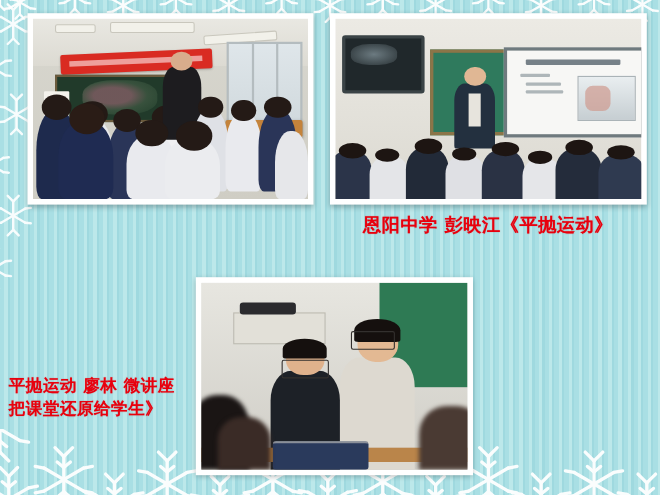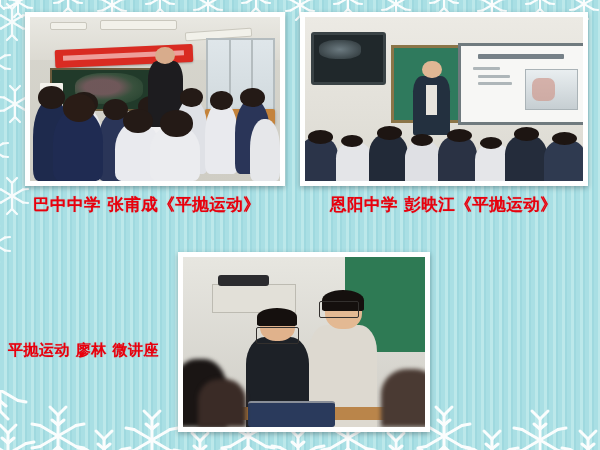--- a/index.html
+++ b/index.html
@@ -308,19 +308,19 @@
         <div class="glass" style="left:30%;top:41%;width:17%;"></div>
         <div class="deskl"></div>
         <div class="bag"></div>
         <div class="blur" style="left:-4%;width:22%;height:40%;"></div>
         <div class="blur" style="left:6%;width:20%;height:28%;background:#3a2b26;"></div>
         <div class="blur" style="left:82%;width:24%;height:34%;background:#4a3a33;"></div>
       </div>
     </div>
   </div>
 
-  <div class="cap" id="cap1">巴中中学 张甫成《平抛运动》</div>
   <div class="cap" id="cap2">恩阳中学 彭映江《平抛运动》</div>
   <div class="cap" id="cap3">
     <div>平抛运动 廖林 微讲座</div>
+    <div>把课堂还原给学生》</div>
   </div>
 
 </div>
 
 </body></html>

